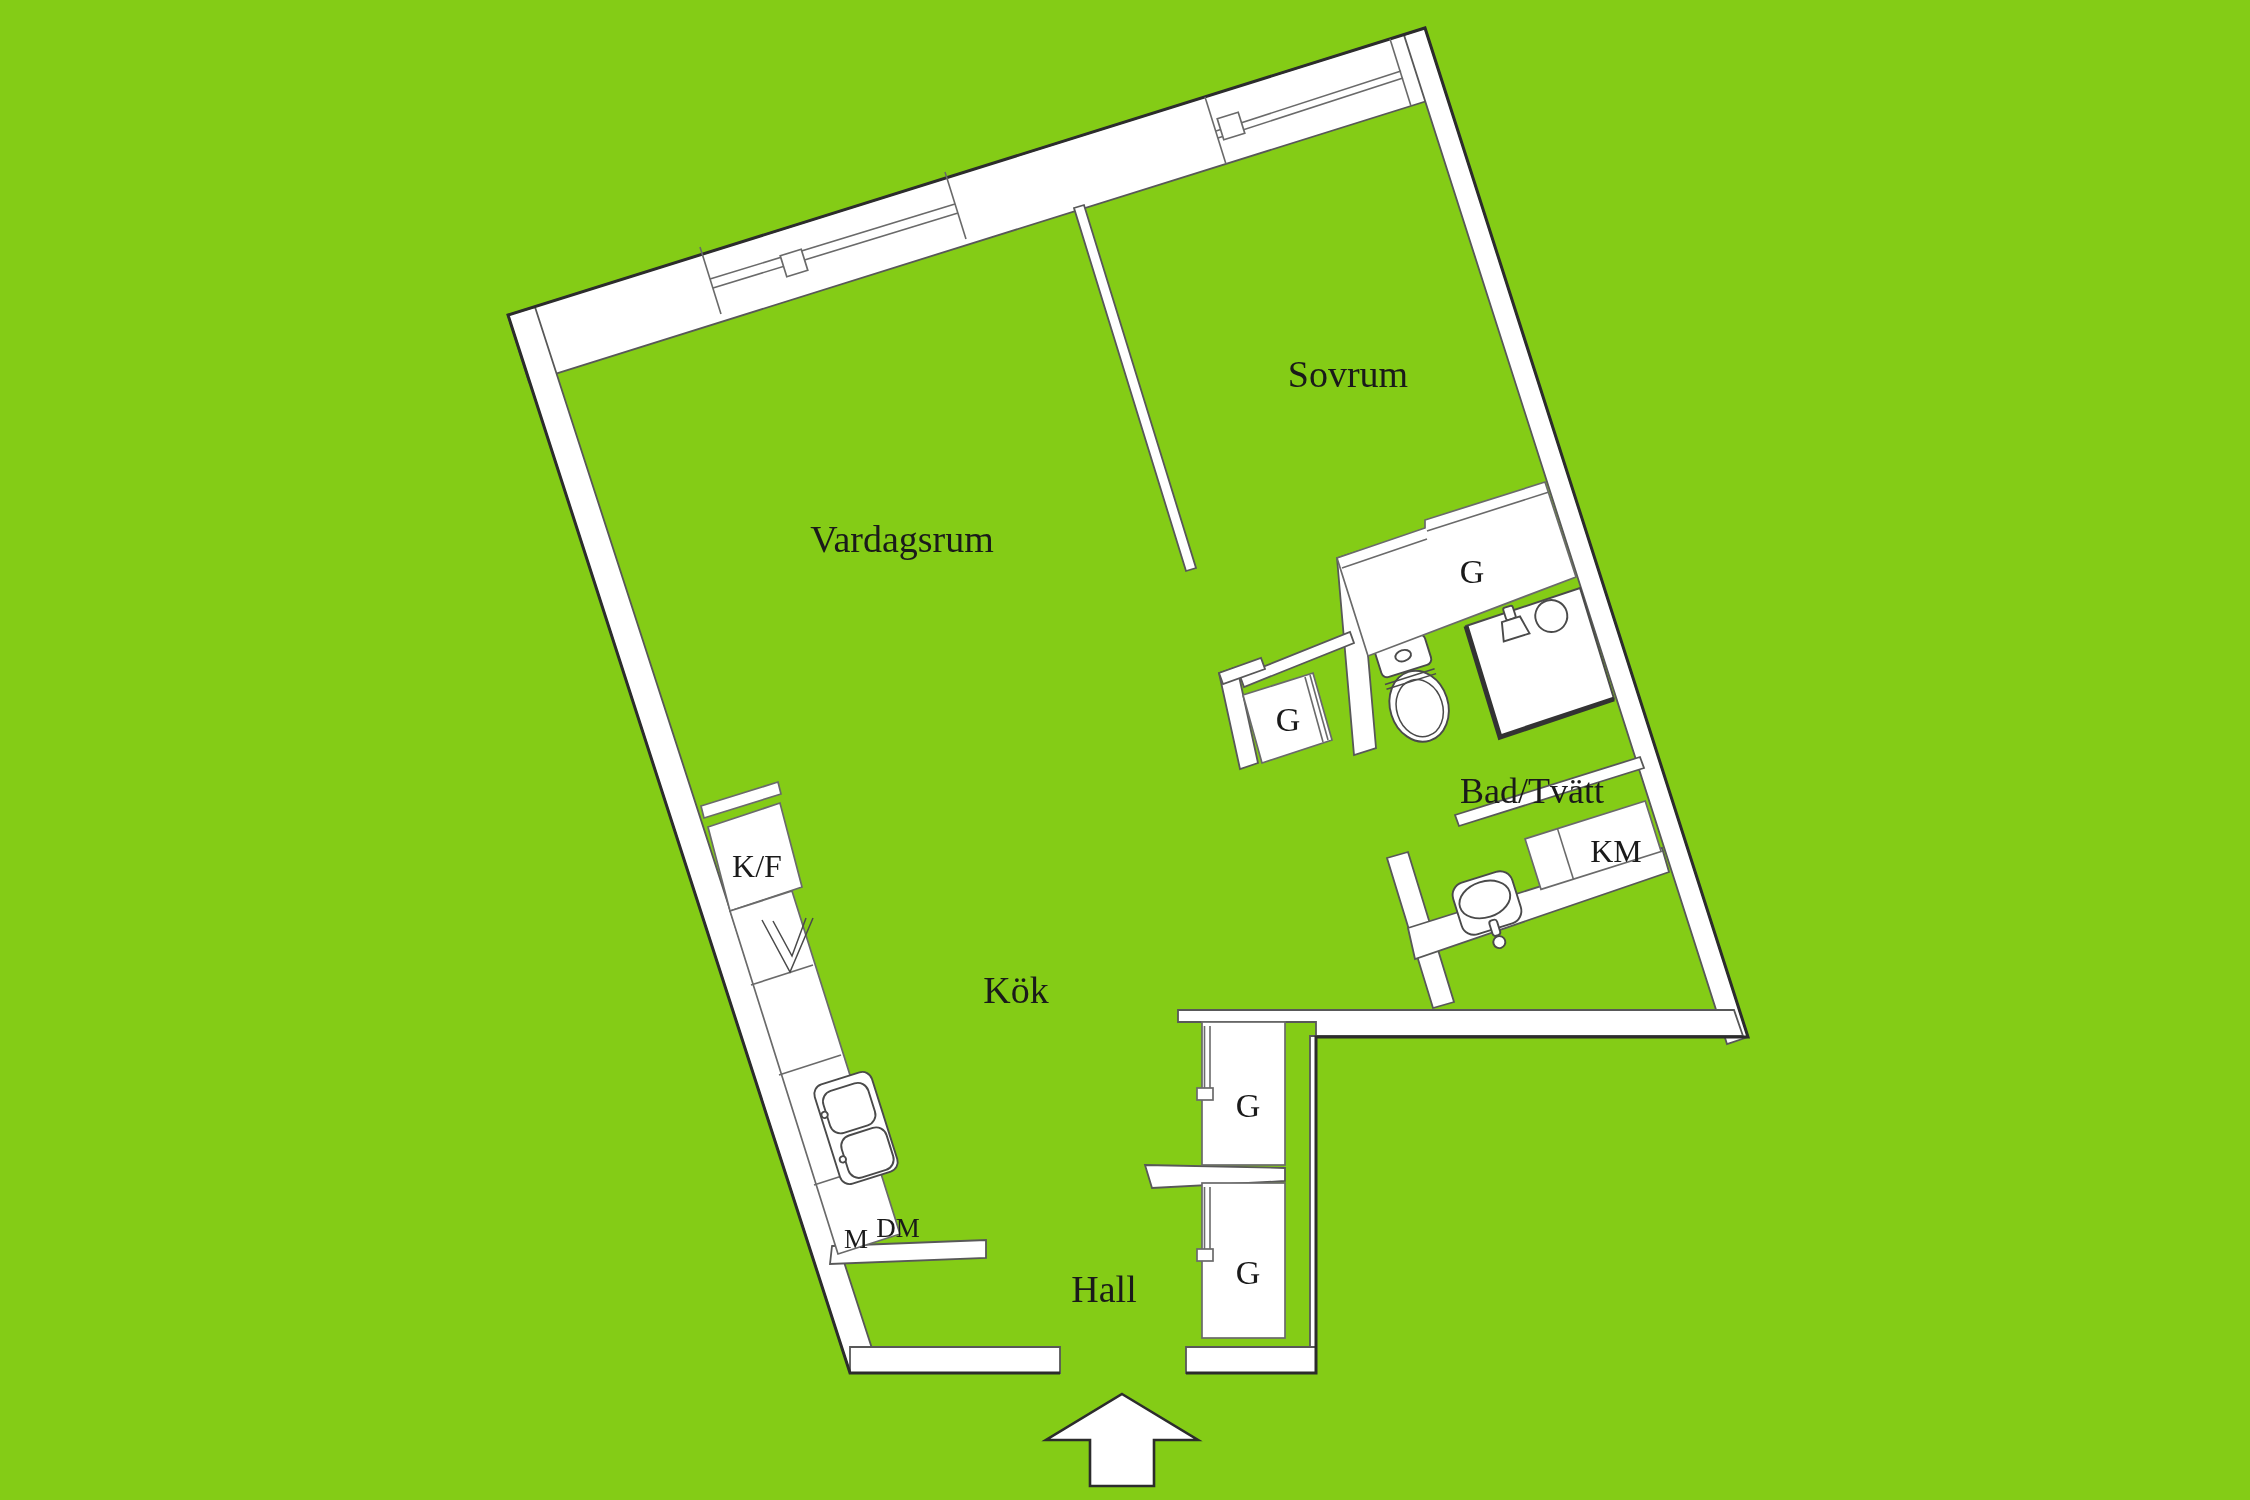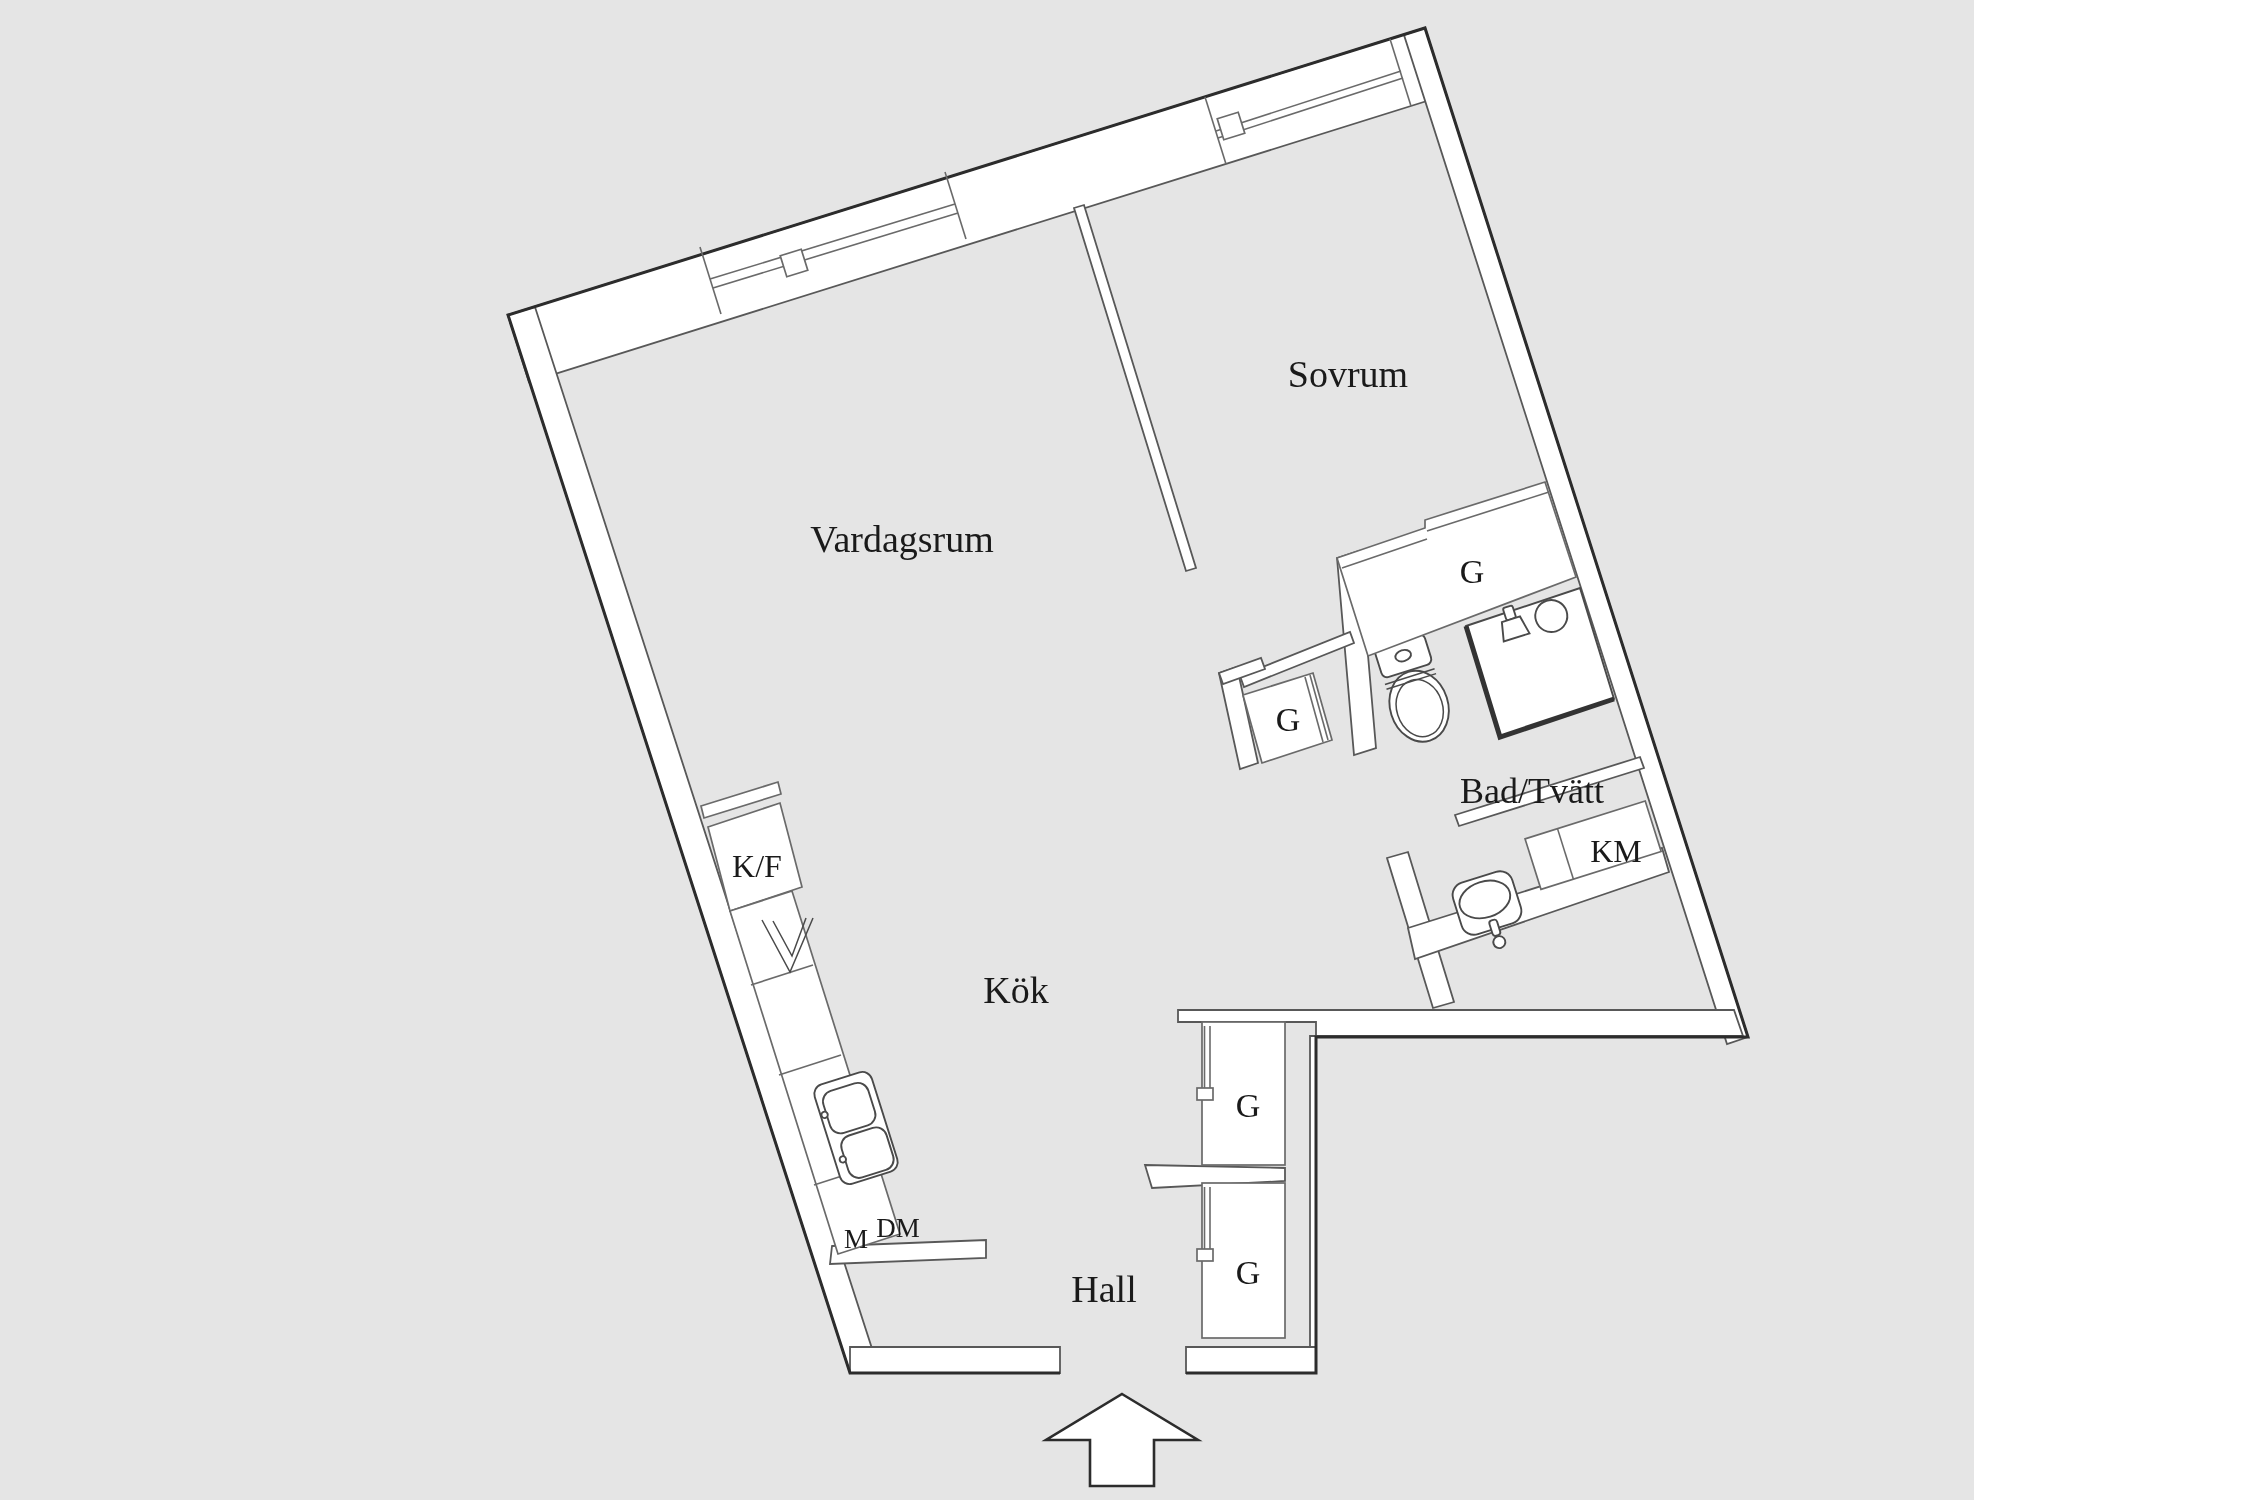--- a/index.html
+++ b/index.html
@@ -1,16 +1,16 @@
 <!DOCTYPE html>
 <html><head>
 <meta charset="utf-8">
 <style>
   html,body{margin:0;padding:0;background:#ffffff;}
-  .plan-wrap{width:1974px;height:1500px;background:#e5e5e5;position:relative;overflow:hidden;}
+  .plan-wrap{width:2250px;height:1500px;background:#84cc16;position:relative;overflow:hidden;}
   svg{display:block;}
   .wall{fill:#ffffff;stroke:#585858;stroke-width:1.8;stroke-linejoin:miter;}
   .outline{fill:none;stroke:#2c2c2c;stroke-width:3;stroke-linejoin:miter;}
   .thin{fill:none;stroke:#6a6a6a;stroke-width:1.6;}
   .fixture{fill:#ffffff;stroke:#4a4a4a;stroke-width:1.9;}
   .fixture-thin{fill:none;stroke:#4a4a4a;stroke-width:1.5;}
   .thick-edge{fill:none;stroke:#333333;stroke-width:5;}
   .box{fill:#ffffff;stroke:#6a6a6a;stroke-width:1.7;}
   text{font-family:"Liberation Serif","DejaVu Serif",serif;fill:#1a1a1a;}
   .room-label{font-size:38px;}

